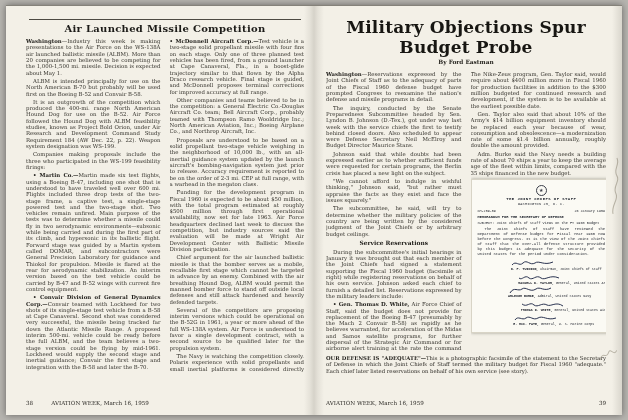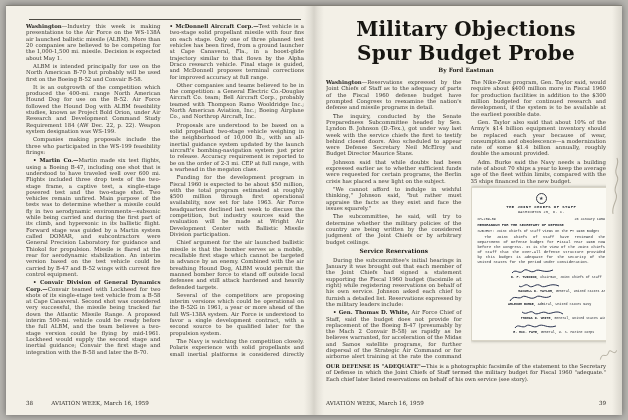--- a/index.html
+++ b/index.html
@@ -30,21 +30,21 @@
   .page{position:relative;width:308px;height:100%;box-sizing:border-box;overflow:hidden;}
   .page-left{padding:13px 10px 0 20px;}
   .page-right{padding:8px 16px 0 12px;}
 
   .title-rule{border-top:1.2px solid #4d4a43;margin:0 3px 3px 3px;}
   .lp-title{
     font-size:10px;font-weight:700;text-align:center;color:#1c1b18;
     letter-spacing:.3px;margin:1px 0 4px 0;
   }
   .rp-title{
-    font-size:20px;font-weight:700;text-align:center;color:#171612;
+    font-size:17px;font-weight:700;text-align:center;color:#171612;
     letter-spacing:.2px;margin:3px 0 2px 0;
   }
   .byline{font-size:5.8px;font-weight:700;text-align:center;margin:0 0 6px 0;color:#2a2823;}
 
   .cols{display:flex;gap:9px;overflow:hidden;}
   .cols-left{height:334px;}
   .cols-right{height:280px;}
   .col{flex:1;min-width:0;text-align:justify;font-size:5.4px;line-height:1.17;color:#34322c;overflow:hidden;}
   .col p{margin:0 0 2px 0;text-indent:7px;}
   .col p.first{text-indent:0;}
@@ -95,20 +95,21 @@
   .pencil-a{right:0px;top:150px;transform:rotate(6deg);}
   .pencil-b{right:4px;bottom:52px;transform:rotate(-4deg);}
 </style>
 </head>
 <body>
 
 <div class="scan">
 
   <div class="page page-left">
     <div class="title-rule"></div>
+    <h1 class="lp-title">Air Launched Missile Competition</h1>
 
     <div class="cols cols-left">
       <div class="col">
         <p class="first"><span class="lead">Washington</span><span>—Industry this week is making presentations to the Air Force on the WS-138A air launched ballistic missile (ALBM). More than 20 companies are believed to be competing for the 1,000-1,500 mi. missile. Decision is expected about May 1.</span></p>
         <p><span class="lead"></span><span>ALBM is intended principally for use on the North American B-70 but probably will be used first on the Boeing B-52 and Convair B-58.</span></p>
         <p><span class="lead"></span><span>It is an outgrowth of the competition which produced the 400-mi. range North American Hound Dog for use on the B-52. Air Force followed the Hound Dog with ALBM feasibility studies, known as Project Bold Orion, under Air Research and Development Command Study Requirement 184 (AW Dec. 22, p. 22). Weapon system designation was WS-199.</span></p>
         <p><span class="lead"></span><span>Companies making proposals include the three who participated in the WS-199 feasibility firings:</span></p>
         <p><span class="lead">• Martin Co.—</span><span>Martin made six test flights, using a Boeing B-47, including one shot that is understood to have traveled well over 600 mi. Flights included three drop tests of the two-stage frame, a captive test, a single-stage powered test and the two-stage shot. Two vehicles remain unfired. Main purpose of the tests was to determine whether a missile could fly in two aerodynamic environments—subsonic while being carried and during the first part of its climb, and hypersonic in its ballistic flight. Forward stage was guided by a Martin system called DOMAR, and subcontractors were General Precision Laboratory for guidance and Thiokol for propulsion. Missile is flared at the rear for aerodynamic stabilization. An interim version based on the test vehicle could be carried by B-47 and B-52 wings with current fire control equipment.</span></p>
         <p><span class="lead">• Convair Division of General Dynamics Corp.—</span><span>Convair teamed with Lockheed for two shots of its single-stage test vehicle from a B-58 at Cape Canaveral. Second shot was considered very successful, the missile being tracked far down the Atlantic Missile Range. A proposed interim 500-mi. vehicle could be ready before the full ALBM, and the team believes a two-stage version could be flying by mid-1961. Lockheed would supply the second stage and inertial guidance; Convair the first stage and integration with the B-58 and later the B-70.</span></p>
       </div>

